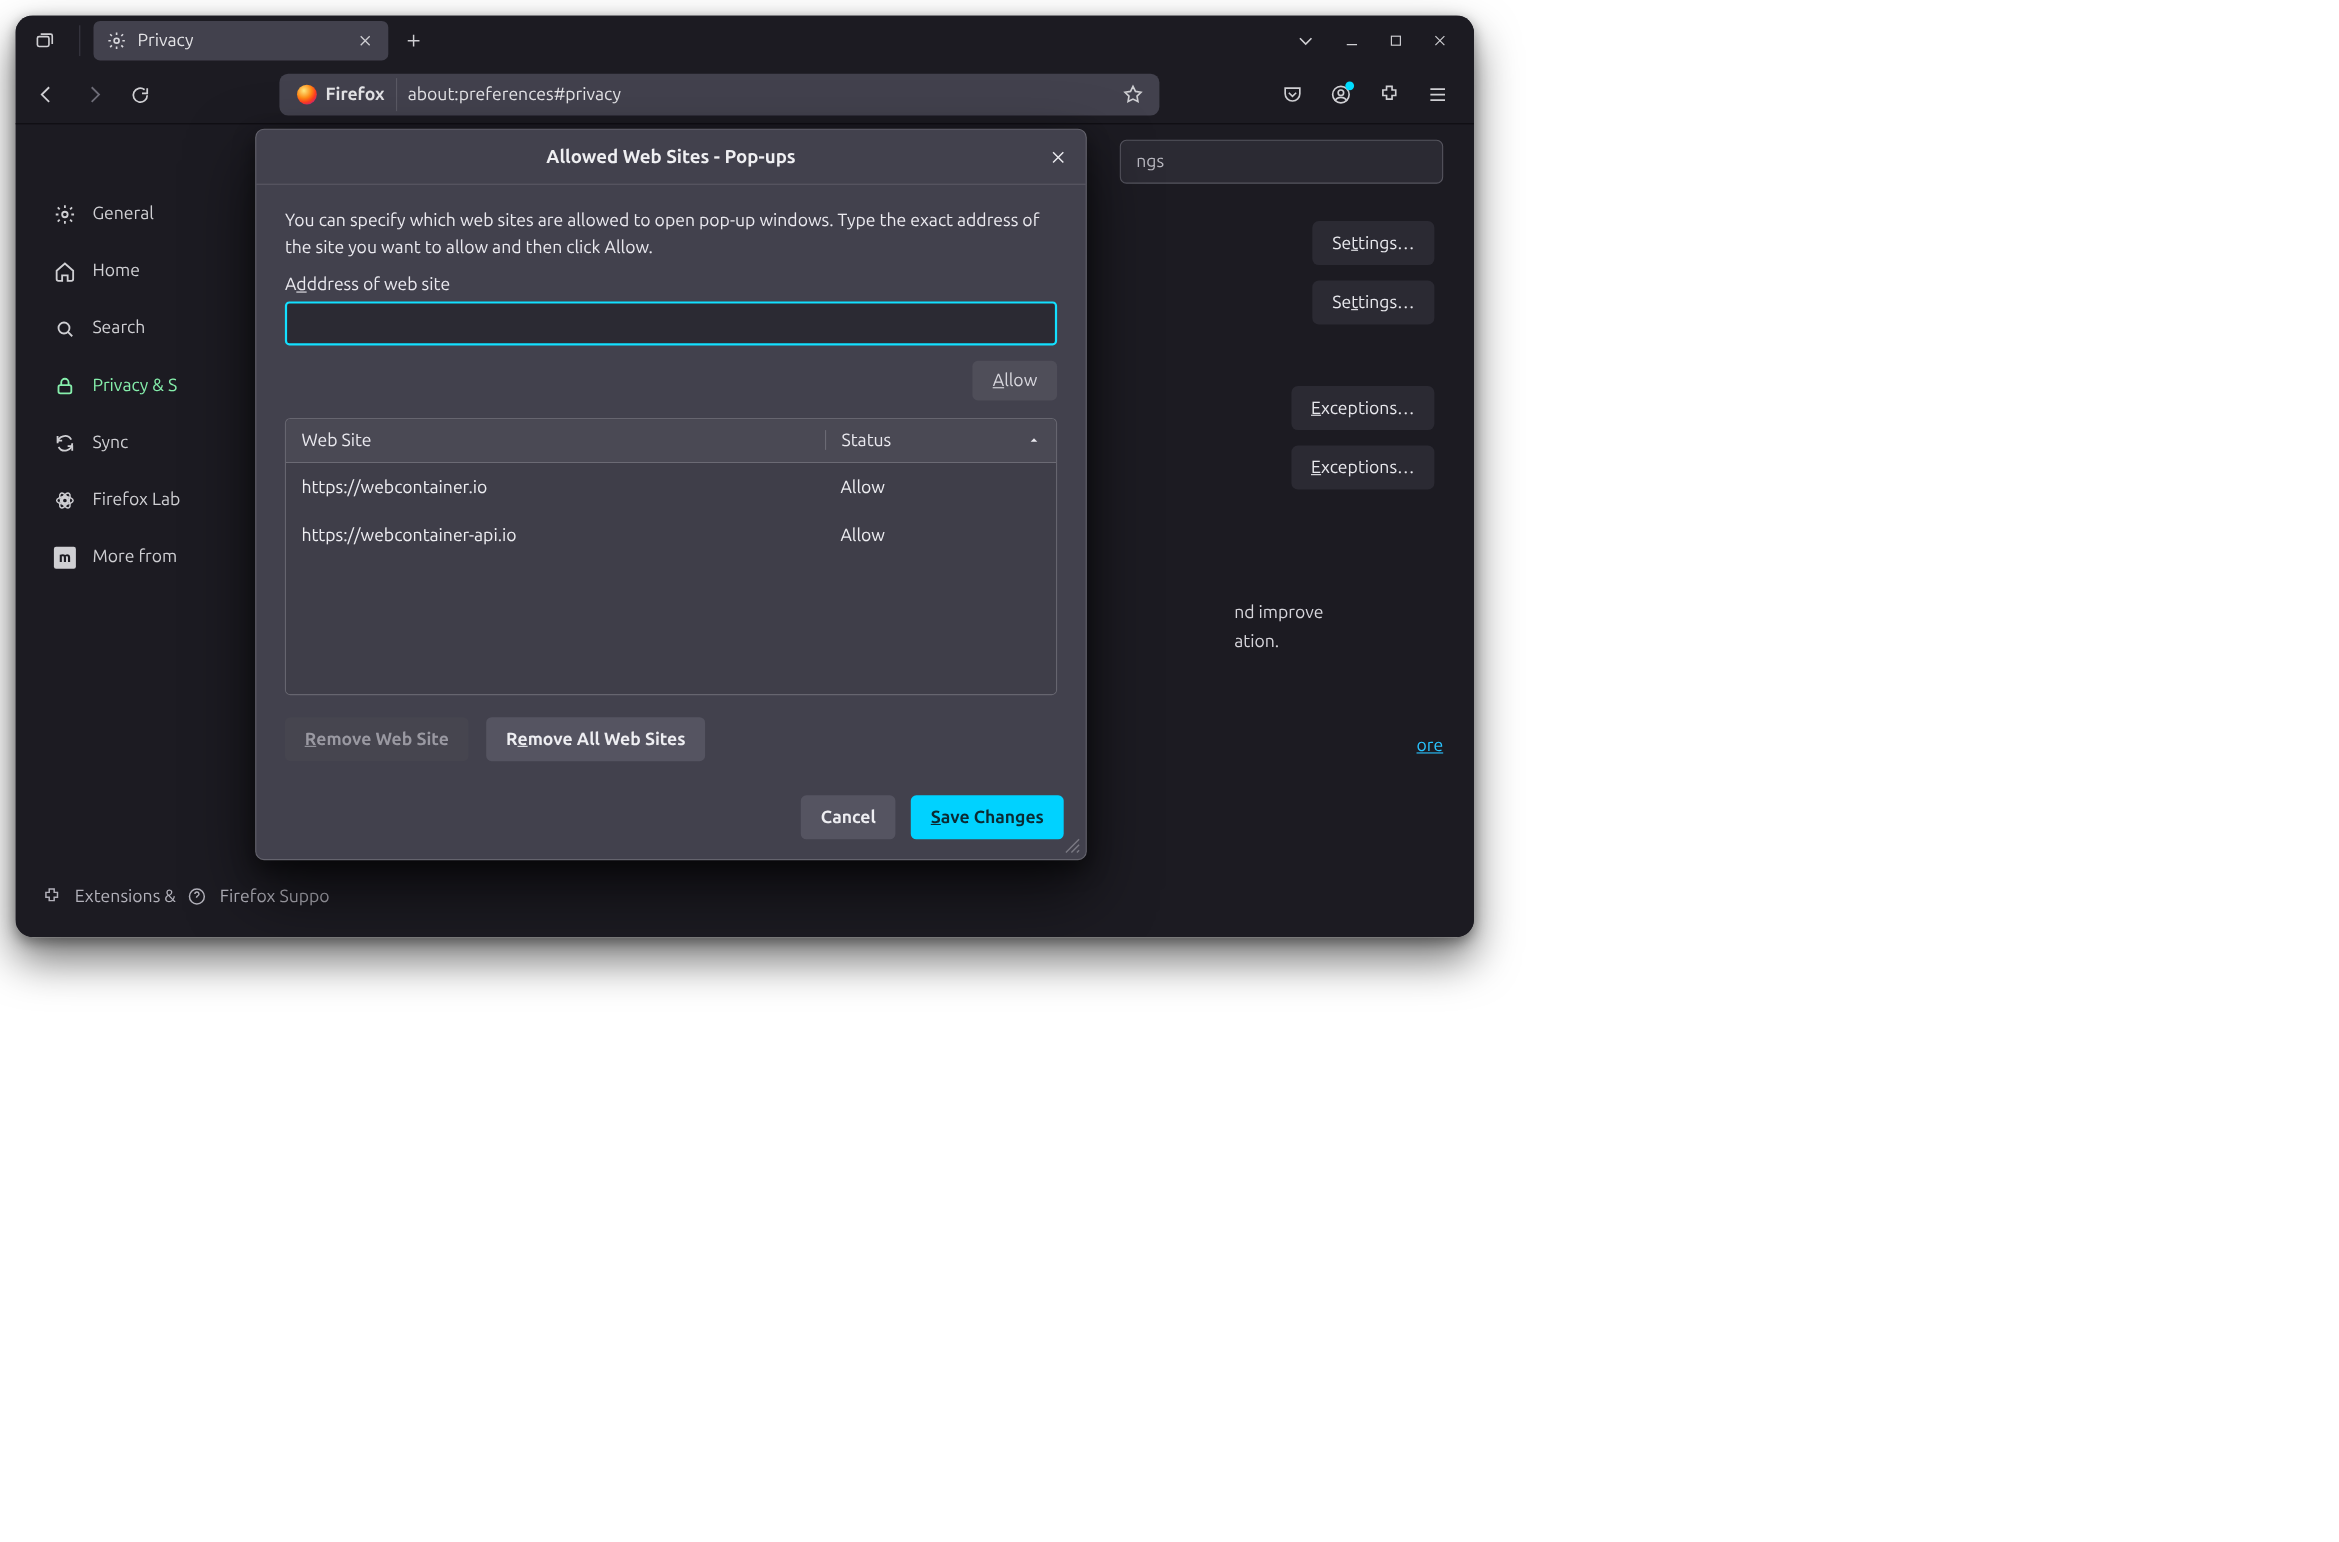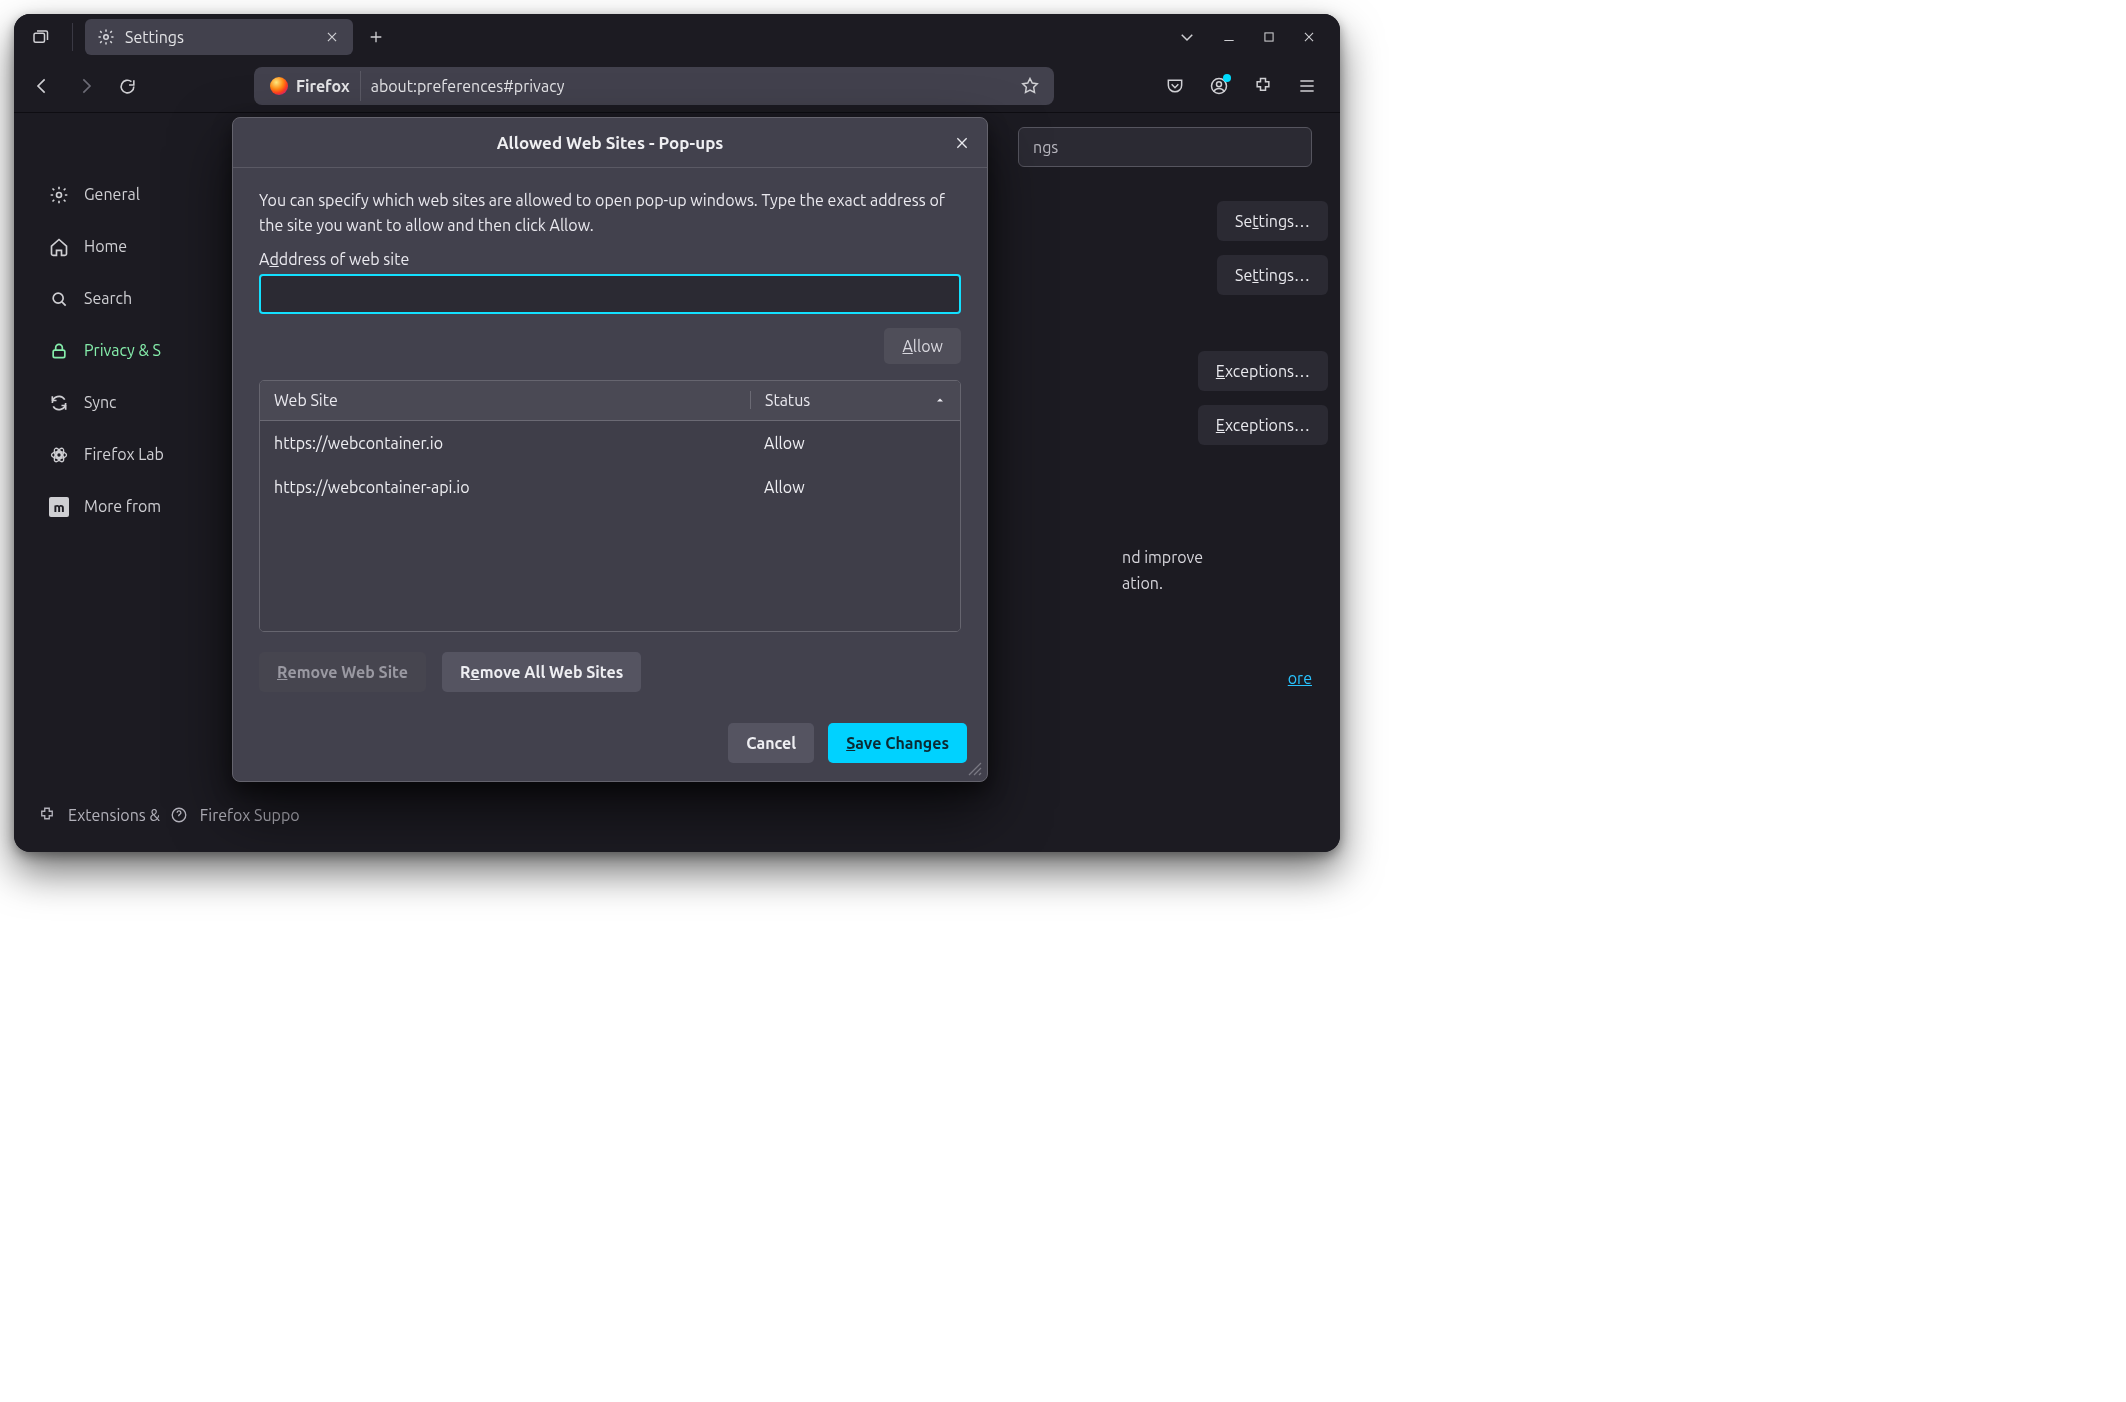--- a/index.html
+++ b/index.html
@@ -104,21 +104,21 @@
     .sideitem.active{color:#86efac}
     .sideitem .ic{width:22px;display:flex;justify-content:center}
     .sidefoot{position:absolute;left:24px;bottom:22px;display:flex;flex-direction:row;gap:10px;color:#b2b1ba}
     .sidefoot .row{display:flex;align-items:center;gap:12px;height:30px}
 
     .bg-btn{
       height:40px;padding:0 18px;background:#2b2a33;border-radius:6px;color:#e9e9ee;
       display:inline-flex;align-items:center;justify-content:center;
       font-size:16px;
     }
-    .bg-stack{position:absolute;right:12px;top:88px;display:flex;flex-direction:column;gap:14px;align-items:flex-end}
+    .bg-stack{position:absolute;right:36px;top:88px;display:flex;flex-direction:column;gap:14px;align-items:flex-end}
 
     .bg-text{position:absolute;right:28px;top:432px;width:190px;color:#d6d5db;text-align:left;line-height:1.6}
     .bg-link{position:absolute;right:28px;top:556px;color:#29c4ff;text-decoration:underline}
 
     
     .dialog{
       position:absolute;left:218px;top:4px;width:756px;height:665px;
       background:#42414d;border:1px solid #64636d;border-radius:8px;
       box-shadow:0 28px 60px rgba(0,0,0,.6),0 8px 20px rgba(0,0,0,.45);
       display:flex;flex-direction:column;color:#efeff2;
@@ -176,21 +176,21 @@
           </svg>
     </div>
     <div class="vrule"></div>
     <div class="tab">
       <span class="icon">
         <svg viewBox="0 0 24 24" width="18" height="18">
               <circle cx="12" cy="12" r="3" stroke="#d7d7dc" stroke-width="2" fill="none"></circle>
               <path d="M12 2v3M12 19v3M4.2 4.2l2.1 2.1M17.7 17.7l2.1 2.1M2 12h3M19 12h3M4.2 19.8l2.1-2.1M17.7 6.3l2.1-2.1" stroke="#d7d7dc" stroke-width="2"></path>
             </svg>
       </span>
-      <span>Settings</span>
+      <span>Privacy</span>
       <span class="close">
         <svg viewBox="0 0 24 24" width="14" height="14">
               <path d="M5 5l14 14M19 5L5 19" stroke="currentColor" stroke-width="2"></path>
             </svg>
       </span>
     </div>
     <div class="newtab">
       <svg viewBox="0 0 24 24" width="16" height="16">
             <path d="M12 4v16M4 12h16" stroke="currentColor" stroke-width="2"></path>
           </svg>

